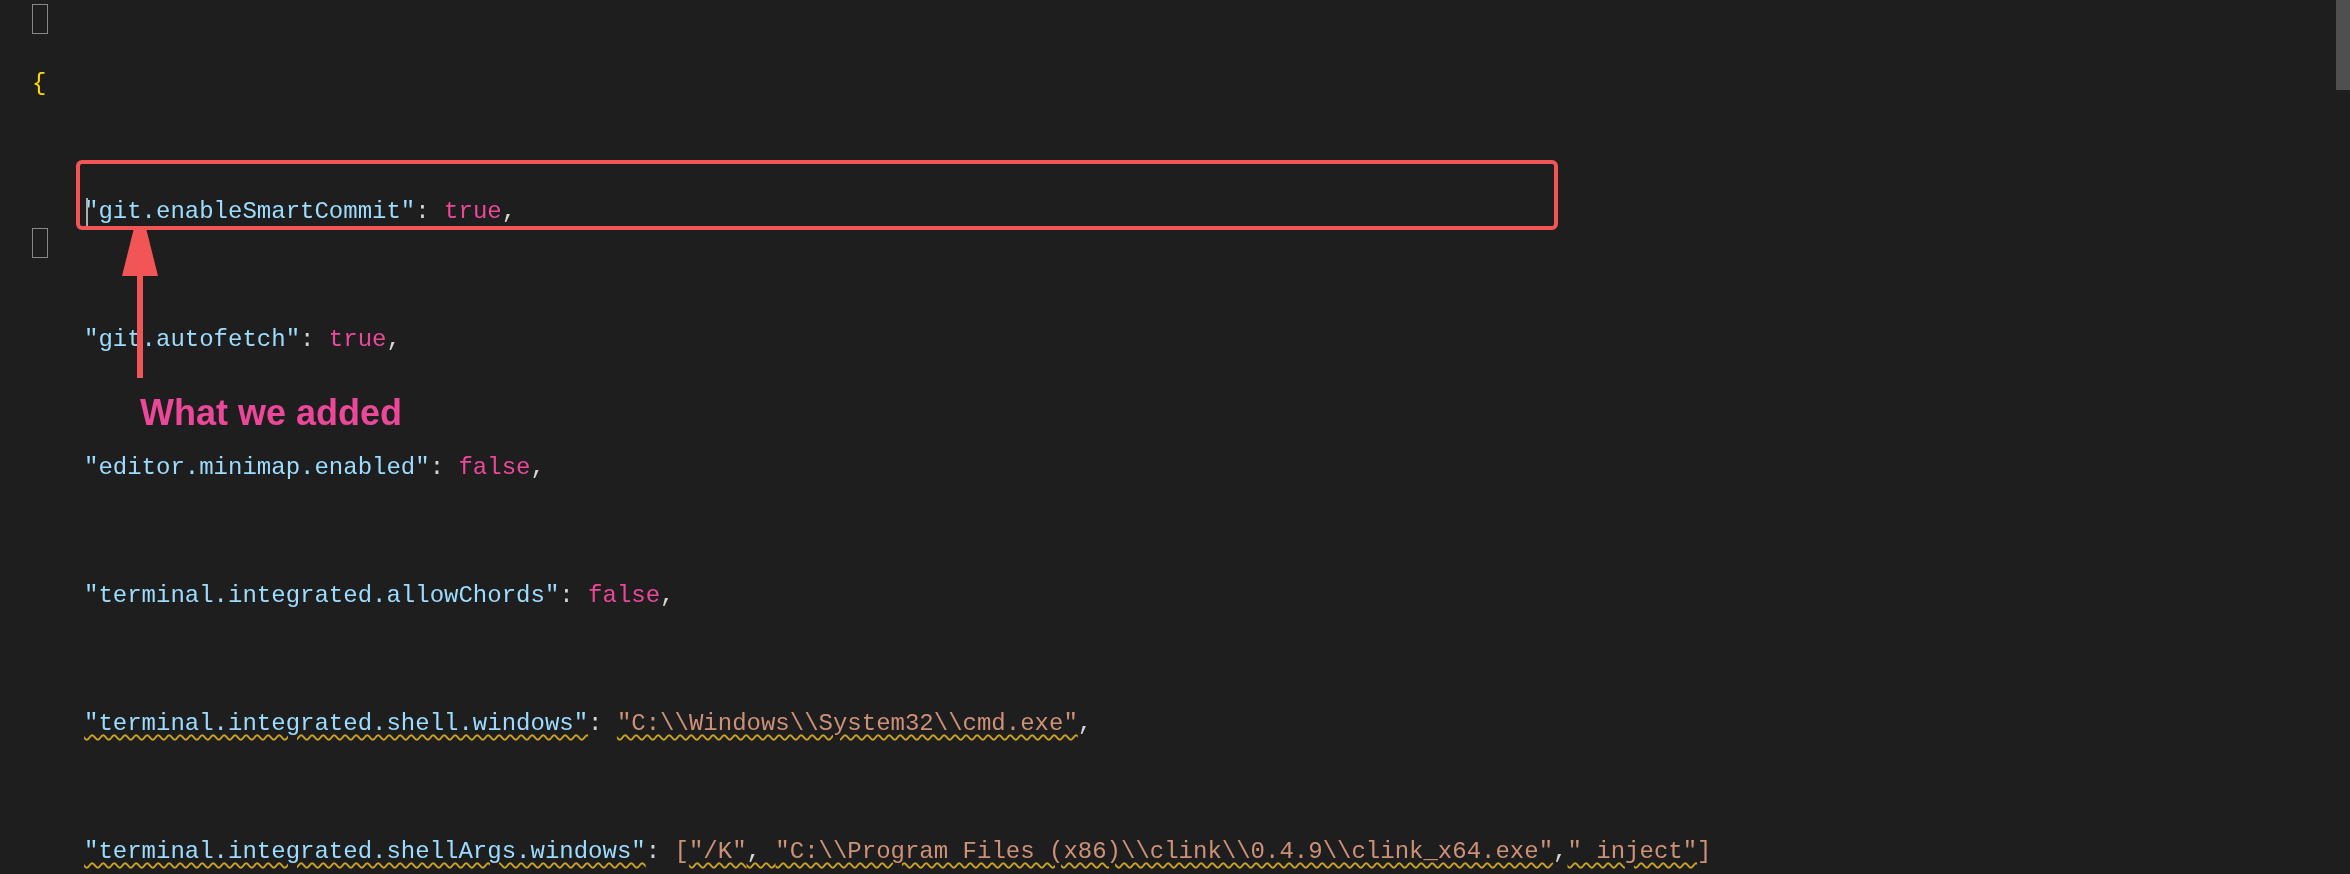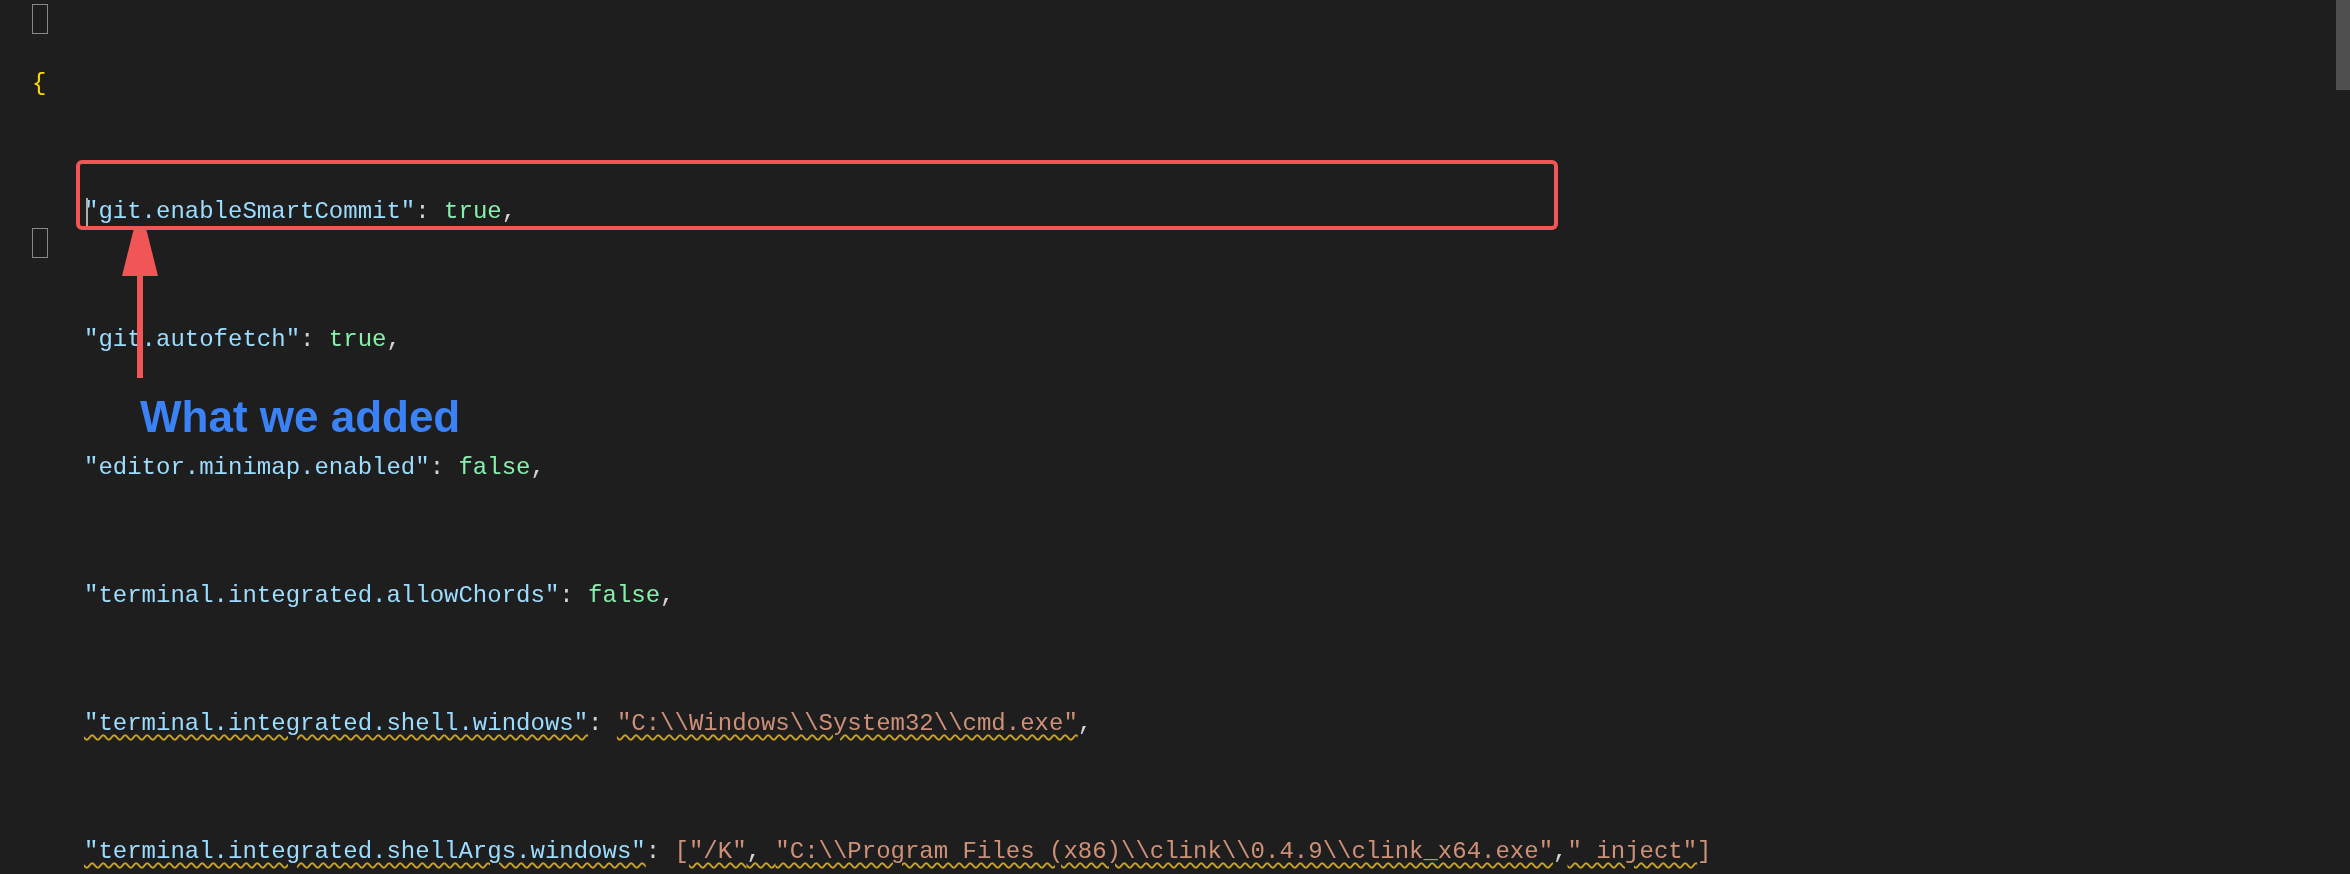--- a/index.html
+++ b/index.html
@@ -3,28 +3,28 @@
 <meta charset="utf-8">
 <style>
   html,body{margin:0;padding:0;background:#1e1e1e;width:2350px;height:874px;overflow:hidden;font-family:Consolas,'Courier New',monospace;}
   .editor{position:relative;width:100%;height:100%;background:#1e1e1e;}
   .code{position:absolute;left:32px;top:0;right:14px;font-size:24px;line-height:32px;white-space:pre;color:#d4d4d4;}
   .line{height:32px;}
   .indent{display:inline-block;width:52px;}
   .brace{color:#ffd700;}
   .key{color:#9cdcfe;}
   .punct{color:#d4d4d4;}
-  .kw{color:#86efac;}
+  .kw{color:#ec4899;}
   .str{color:#ce9178;}
   .brkt{color:#ce9178;}
   .bracket-hl{position:absolute;border:1px solid #888;width:16px;height:30px;box-sizing:border-box;}
   .highlight-box{position:absolute;border:4px solid #f15555;border-radius:6px;box-sizing:border-box;}
   .wavy{text-decoration-line:underline;text-decoration-style:wavy;text-decoration-color:#c9a227;text-decoration-thickness:2px;text-underline-offset:4px;}
   .annotation-arrow{position:absolute;}
-  .annotation-text{position:absolute;color:#3b82f6;font-family:Arial,Helvetica,sans-serif;font-weight:700;font-size:44px;}
+  .annotation-text{position:absolute;color:#ec4899;font-family:Arial,Helvetica,sans-serif;font-weight:700;font-size:36px;}
   .scrollbar{position:absolute;right:0;top:0;width:14px;height:100%;background:#1e1e1e;}
   .scroll-thumb{position:absolute;right:0;top:0;width:14px;height:90px;background:#4f4f4f;}
   .cursor{position:absolute;width:2px;height:28px;background:#aeafad;}
 </style>
 </head>
 <body>
 
 <div class="editor">
 
   <div class="bracket-hl" style="left:32px;top:4px;"></div>

